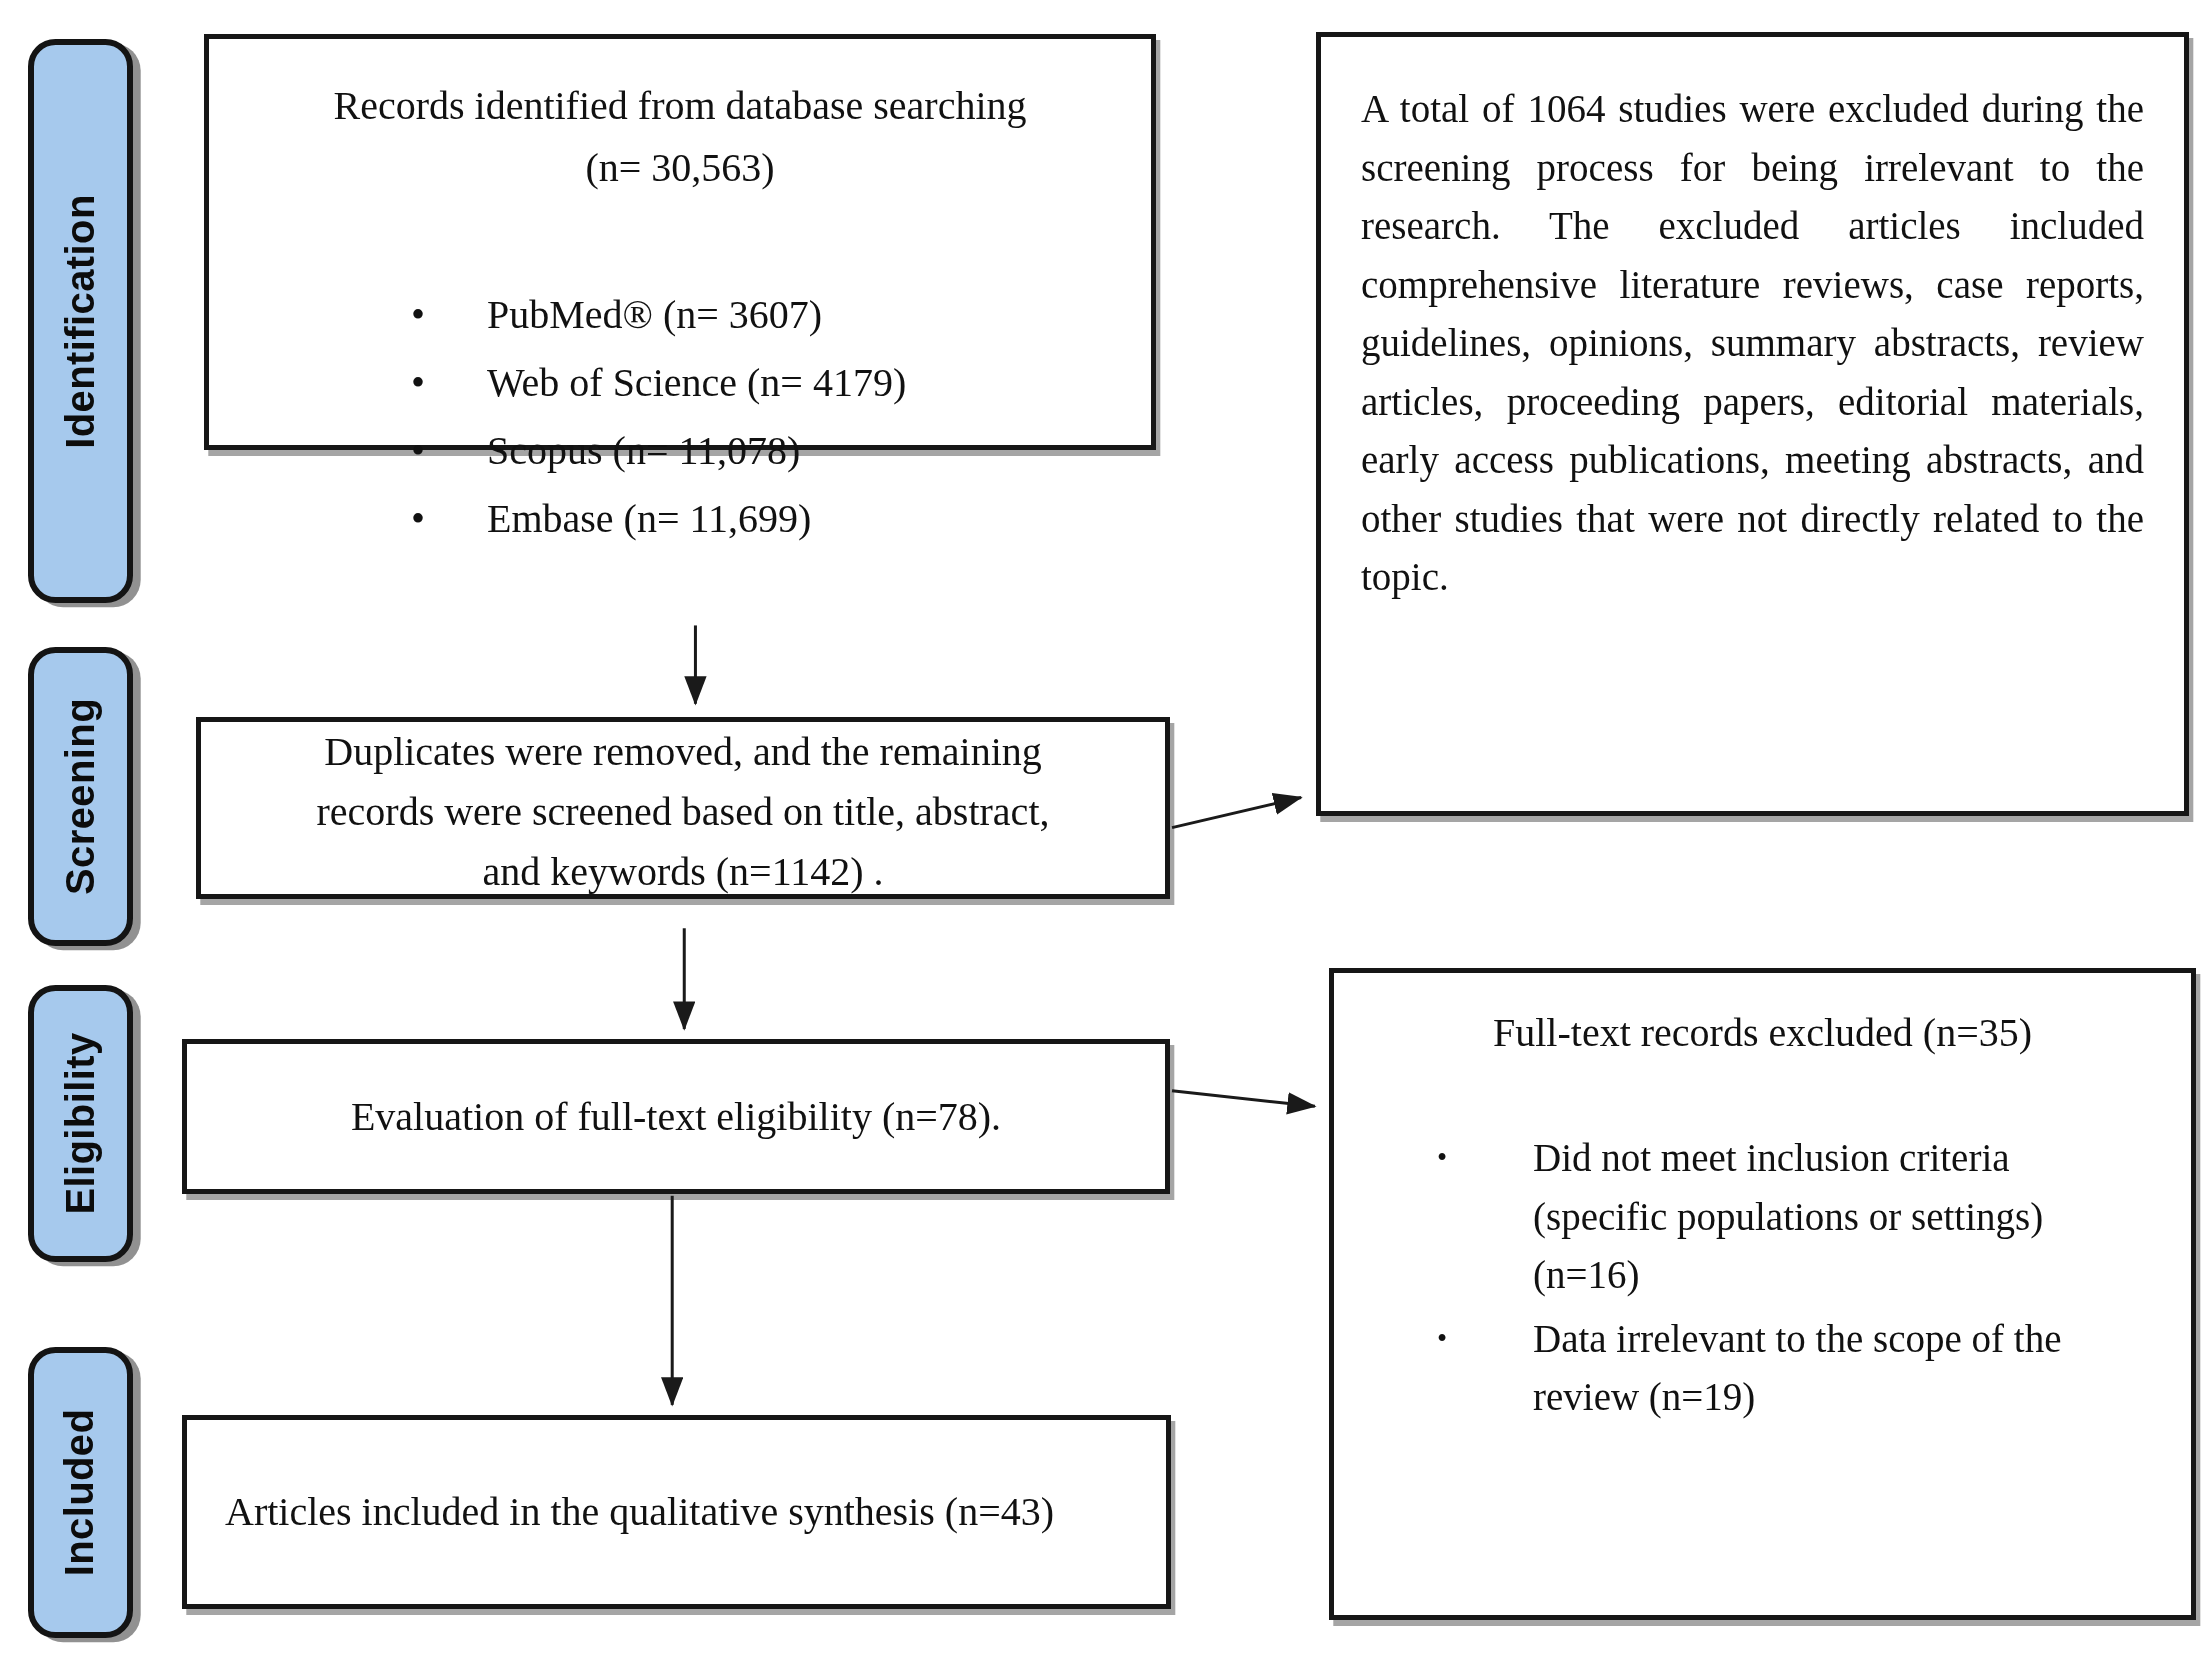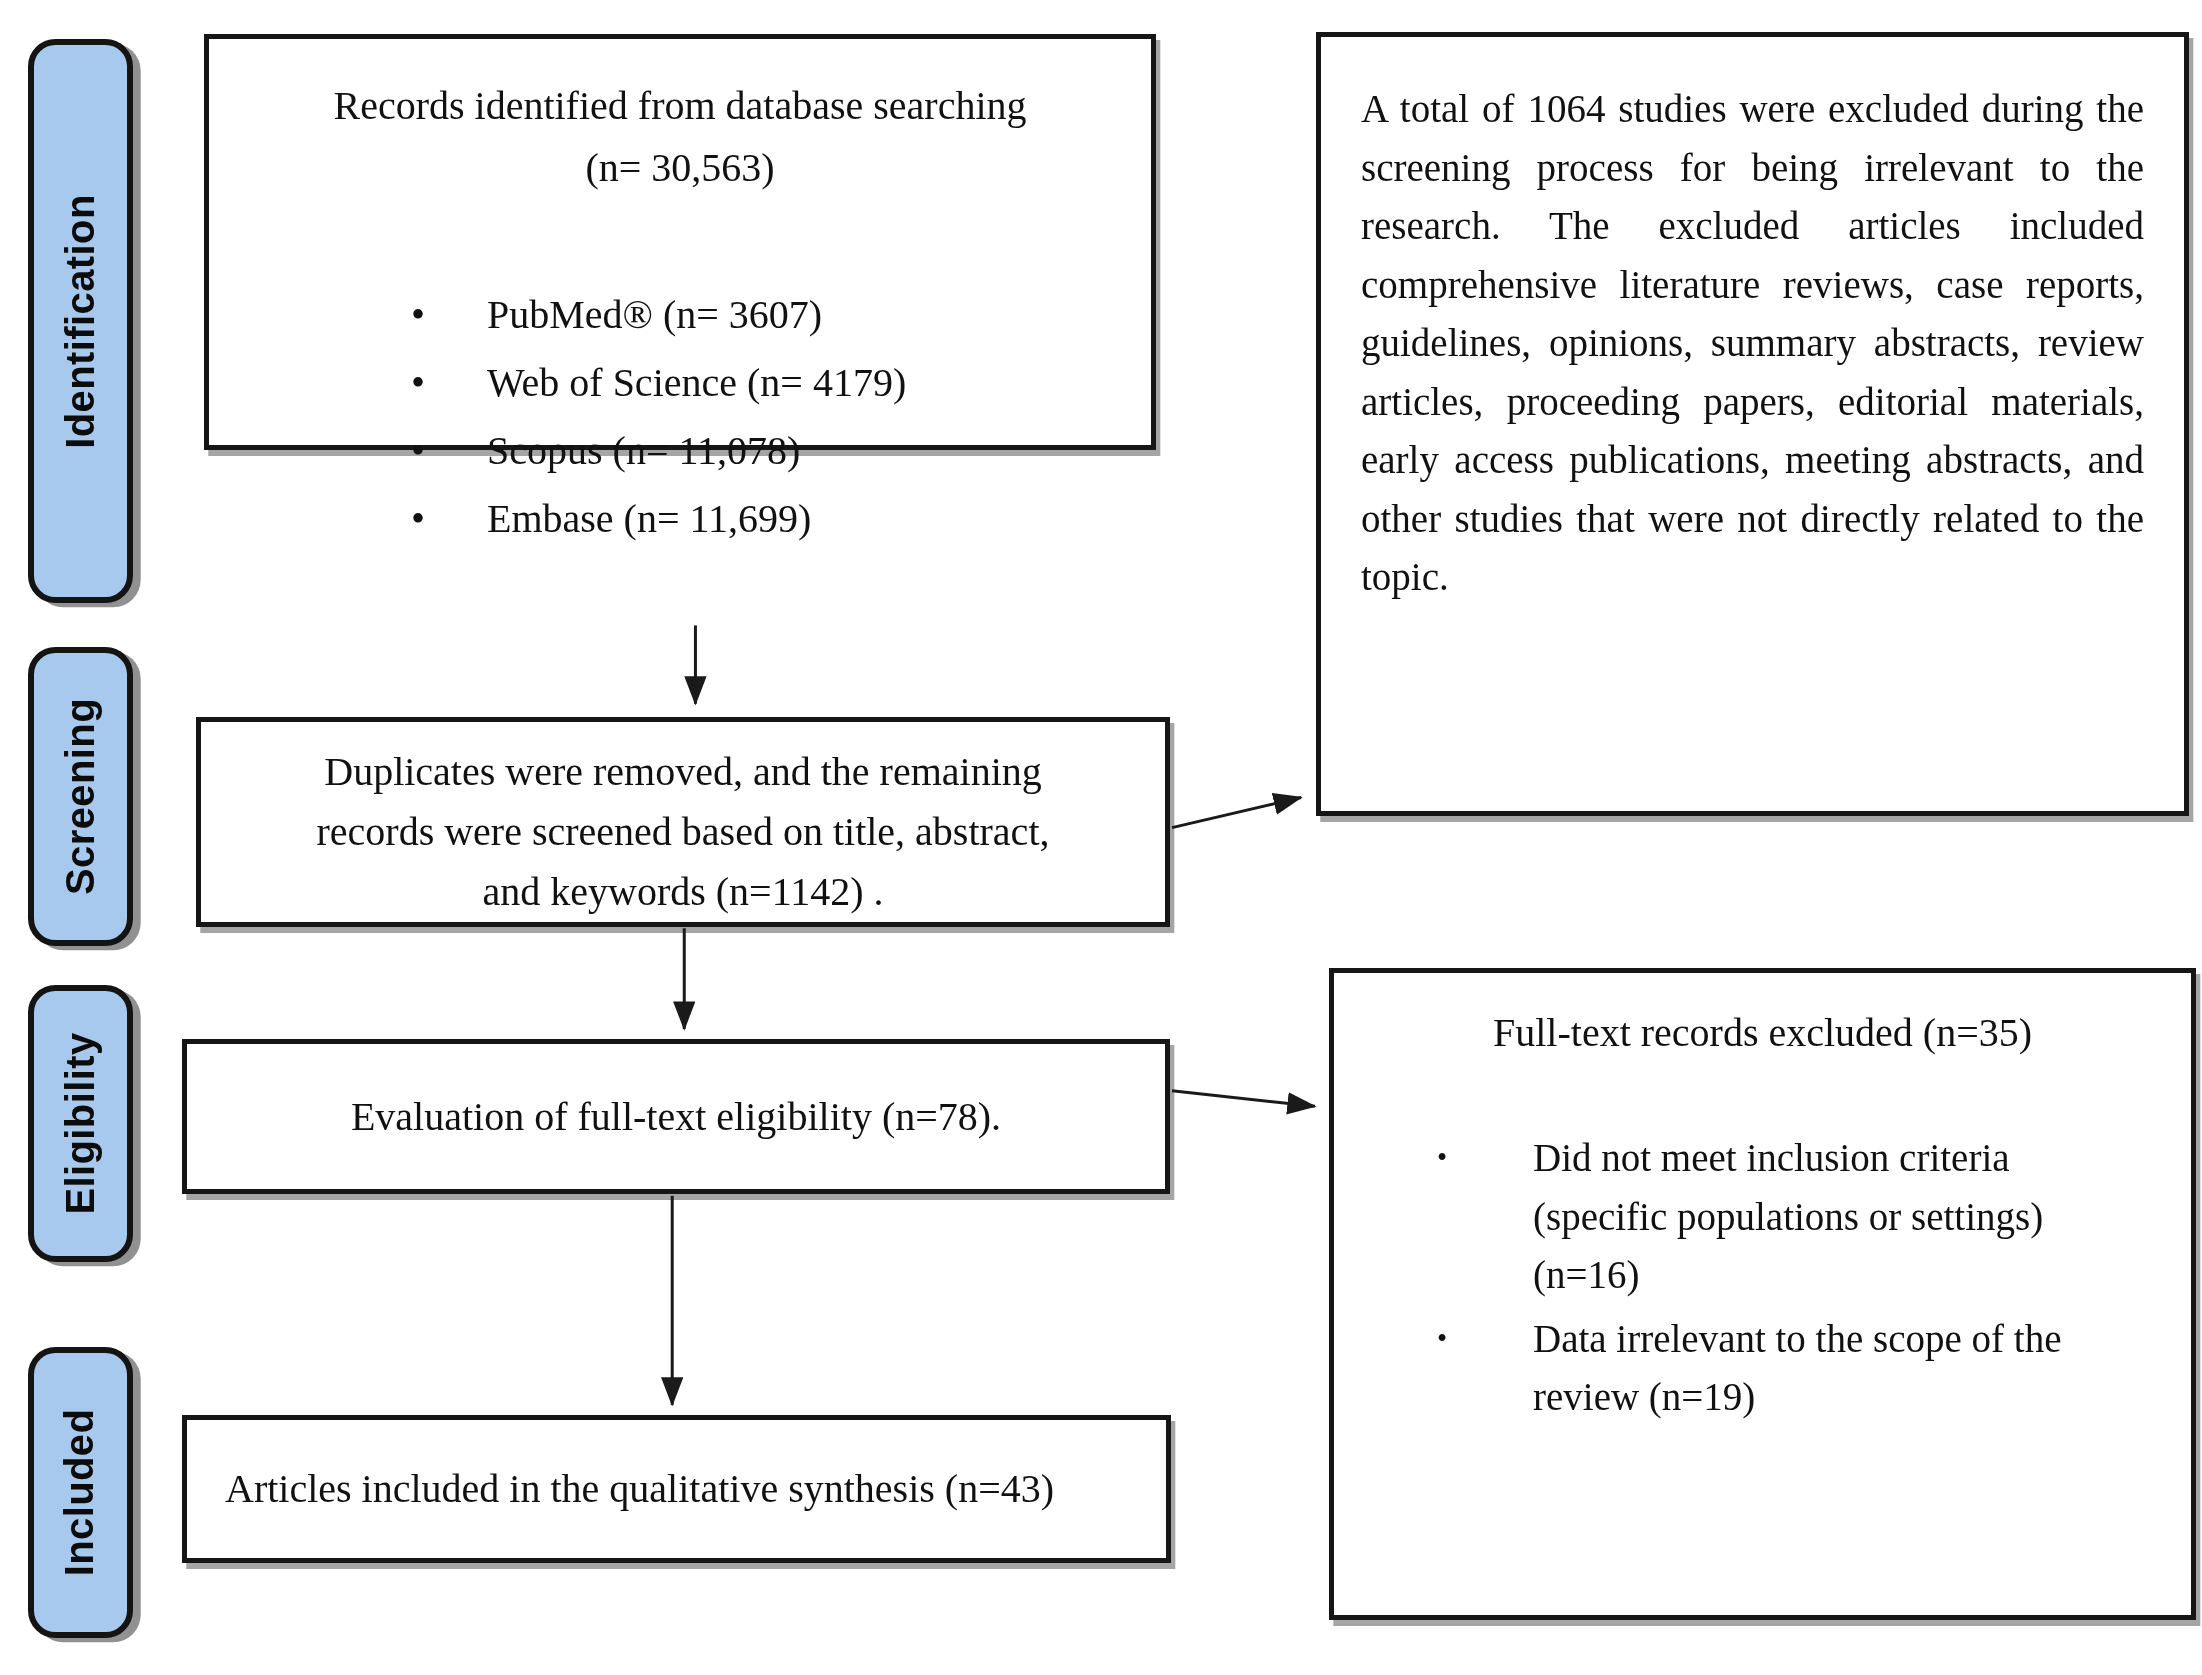--- a/index.html
+++ b/index.html
@@ -38,40 +38,40 @@
   #records .blist{margin:82px 15px 0 202px;}
   #records .blist li{display:flex;font-size:40px;line-height:1.7;}
   .bullet{flex:0 0 auto;}
   #records .bullet{width:76px;text-align:left;}
   .bullet::before{content:"\2022";}
 
   #screening-excluded{left:1316px;top:32px;width:873px;height:784px;padding:43px 40px;}
   .justified{font-size:39px;line-height:1.5;text-align:justify;text-align-last:left;}
 
   #screening-box{
-    left:196px;top:717px;width:974px;height:210px;
-    display:flex;align-items:flex-end;justify-content:center;text-align:center;
+    left:196px;top:717px;width:974px;height:182px;
+    display:flex;align-items:flex-start;justify-content:center;text-align:center;
   }
   #screening-box .inner{max-width:757px;font-size:40px;line-height:1.5;}
 
   #eligibility-box{
     left:182px;top:1039px;width:988px;height:155px;
     display:flex;align-items:center;justify-content:center;
     font-size:40px;text-align:left;
   }
 
   #fulltext-excluded{left:1329px;top:968px;width:867px;height:652px;padding-top:36px;}
   .ft-title{text-align:center;font-size:40px;}
   #fulltext-excluded .blist{margin:73px 0 0 103px;font-family:Liberation Serif, serif;}
   #fulltext-excluded .blist li{display:flex;font-size:39px;line-height:1.5;margin-bottom:5.2px;}
   #fulltext-excluded .bullet{width:96px;font-size:29px;padding-top:6.9px;}
   #fulltext-excluded .txt{max-width:555px;}
 
   #included-box{
-    left:182px;top:1415px;width:989px;height:148px;
+    left:182px;top:1415px;width:989px;height:194px;
     display:flex;align-items:center;padding-left:38px;
   }
   #included-box .inc-txt{font-size:40px;line-height:1.65;max-width:843px;text-align:left;}
 
   
   #arrows{position:absolute;left:0;top:0;width:2203px;height:1675px;pointer-events:none;}
   #arrows line{stroke:var(--arrow,#1a1a1a);stroke-width:3.5;}
 </style>
 </head>
 <body>

